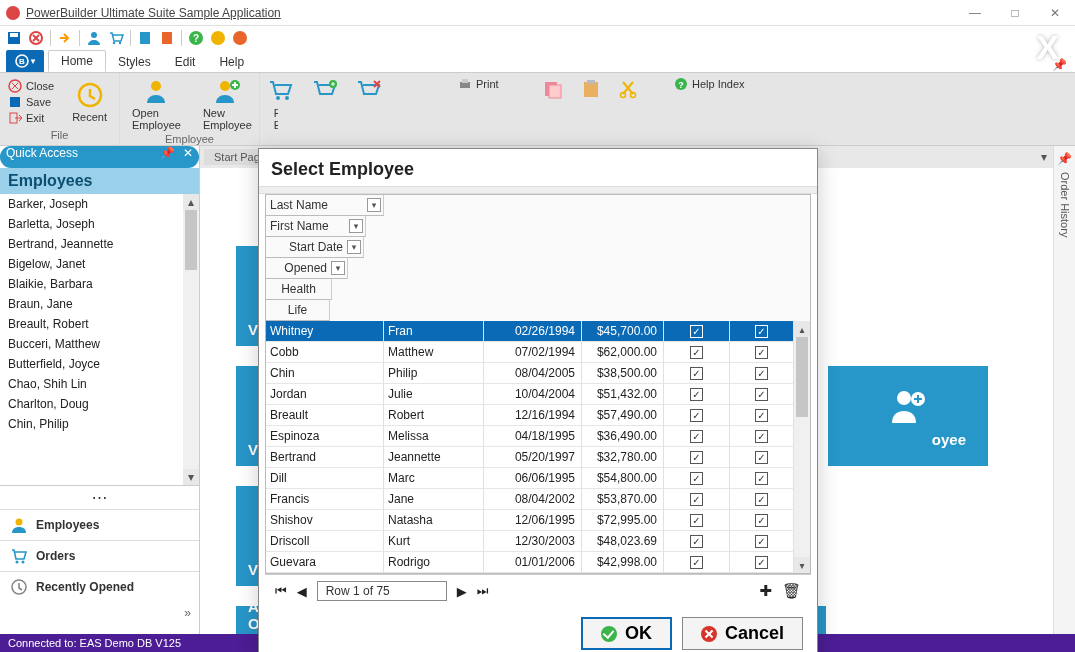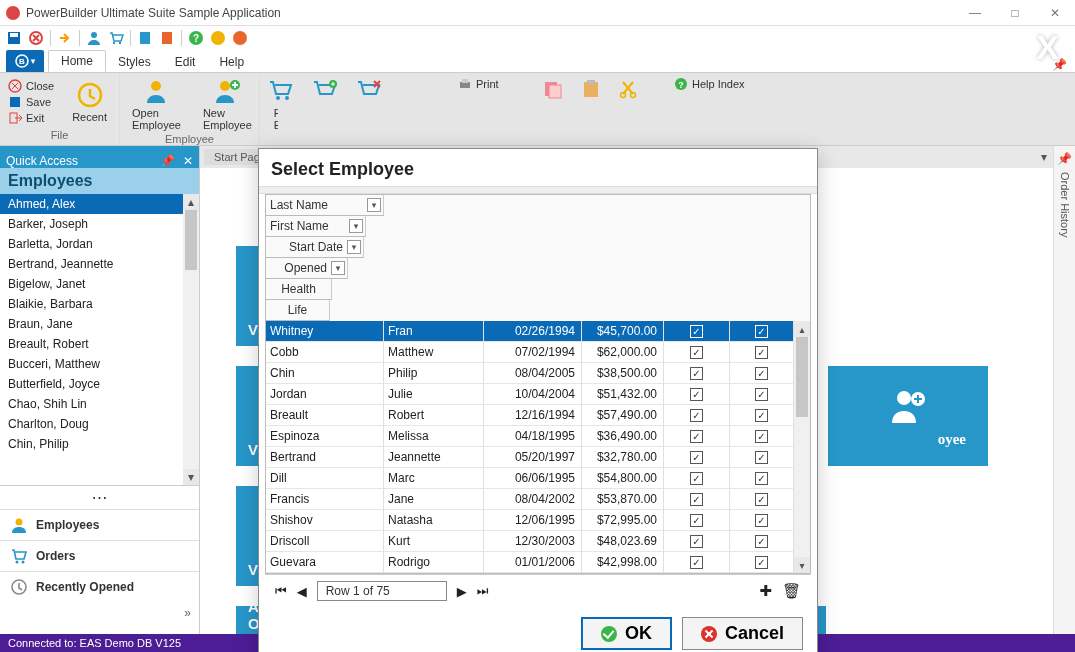--- a/index.html
+++ b/index.html
@@ -1,20 +1,20 @@
 <!DOCTYPE html>
 <html><head>
 <meta charset="utf-8">
 <style>
 * { box-sizing: border-box; margin: 0; padding: 0; font-family: "Segoe UI", Tahoma, sans-serif; }
 body { width: 1075px; height: 652px; background: #fff; overflow: hidden; font-size: 12px; color: #333; position: relative; }
 
 .titlebar { height: 26px; background: #fff; display: flex; align-items: center; border-bottom: 1px solid #e0e0e0; padding-left: 6px; }
 .titlebar .appicon { width: 14px; height: 14px; background: #d44; border-radius: 50%; margin-right: 6px; }
-.titlebar .title { flex: 1; font-size: 12px; color: #444; }
+.titlebar .title { flex: 1; font-size: 12px; color: #444; text-decoration: underline; }
 .titlebar .winbtn { width: 40px; height: 26px; display:flex; align-items:center; justify-content:center; color:#777; }
 
 .toolbar1 { height: 24px; background:#fff; display:flex; align-items:center; gap:6px; padding-left:6px; position:relative; }
 .toolbar1 .ticon { width:16px; height:16px; }
 .toolbar1 .pipe { width:1px; height:16px; background:#ccc; }
 .bigX { position:absolute; right:16px; top:2px; font-size:34px; font-weight:bold; color:#fff; text-shadow:0 0 4px rgba(0,0,0,.3); }
 
 .ribbon-tabs { height:22px; display:flex; align-items:end; padding-left:6px;}
 .rtab-b { width:38px; height:22px; background:#0a6ab6; color:#fff; display:flex; align-items:center; justify-content:center; border-radius:2px 2px 0 0; margin-right:4px;}
 .rtab-b svg { display:block; }
@@ -29,21 +29,21 @@
 .rgroup .lbl { text-align:center; font-size:11px; color:#666; padding-bottom:2px; }
 .rbtn { display:flex; flex-direction:column; align-items:center; justify-content:center; font-size:11px; gap:2px; padding:2px 4px; }
 .rbtn .ico { width:28px; height:28px; }
 .minis { display:flex; flex-direction:column; gap:2px; justify-content:center; }
 .minibtn { display:flex; align-items:center; gap:4px; font-size:11px; }
 .minibtn .ic { width:14px; height:14px; }
 
 .workspace { position:absolute; top:146px; bottom:18px; left:0; right:0; display:flex; }
 
 .quick { width:200px; background:#fff; display:flex; flex-direction:column; border-right:1px solid #ccc;}
-.quick .hdr { height:22px; background:#2796c9; color:#fff; display:flex; align-items:flex-end; padding:0 6px; font-size:12px;}
+.quick .hdr { height:22px; background:#2796c9; color:#fff; display:flex; align-items:flex-start; padding:0 6px; font-size:12px;border-radius:11px;}
 .quick .hdr .sp{flex:1}
 .quick .hdr .ic{margin-left:8px;}
 .quick .emp-hdr { background:#9ad0ea; color:#0b4f72; font-weight:bold; font-size:16px; padding:4px 8px;}
 .quick .listwrap{ position:relative; flex:0 0 292px; border-bottom:1px solid #ccc; overflow:hidden;}
 .quick .list { position:absolute; inset:0 16px 0 0; overflow:hidden;}
 .quick .list .item { padding:3px 8px; font-size:12px; color:#222; border-bottom:0; }
 .quick .list .item.sel { background:#0a6ab6; color:#fff; }
 .quick .vscroll { position:absolute; right:0; top:0; bottom:0; width:16px; background:#f0f0f0; display:flex; flex-direction:column;}
 .quick .vscroll .arr{height:16px; display:flex; align-items:center; justify-content:center; color:#555; background:#e8e8e8;}
 .quick .vscroll .track{flex:1; position:relative;}
@@ -308,23 +308,22 @@
   <div class="quick">
     <div class="hdr">
       <span>Quick Access</span>
         <span class="sp"></span>
       <span class="ic">📌</span>
       <span class="ic">✕</span>
     </div>
     <div class="emp-hdr">Employees</div>
     <div class="listwrap">
       <div class="list" id="qlist">
-          <div class="item sel">Ahmed, Alex</div>
           <div class="item">Barker, Joseph</div>
-          <div class="item">Barletta, Jordan</div>
+          <div class="item">Barletta, Joseph</div>
           <div class="item">Bertrand, Jeannette</div>
           <div class="item">Bigelow, Janet</div>
           <div class="item">Blaikie, Barbara</div>
           <div class="item">Braun, Jane</div>
           <div class="item">Breault, Robert</div>
           <div class="item">Bucceri, Matthew</div>
           <div class="item">Butterfield, Joyce</div>
           <div class="item">Chao, Shih Lin</div>
           <div class="item">Charlton, Doug</div>
           <div class="item">Chin, Philip</div>
@@ -378,21 +377,21 @@
       <div class="tile" style="left:0; top:280px; width:14px; height:100px;">
           <span class="tilelbl">V</span>
         </div>
       <div class="tile" style="left:592px; top:160px; width:160px; height:100px; flex-direction:column; align-items:center; justify-content:center; gap:6px;">
         <svg width="40" height="40" viewBox="0 0 40 40">
             <circle cx="16" cy="13" r="7" fill="#fff"></circle>
             <path d="M4 38c0-8 5-12 12-12s12 4 12 12" fill="#fff"></path>
             <circle cx="30" cy="14" r="7" fill="#fff"></circle>
             <path d="M30 10v8M26 14h8" stroke="#2796c9" stroke-width="2"></path>
           </svg>
-        <span style="align-self:flex-end; margin-right:10px;font-family:Liberation Serif, serif;">oyee</span>
+        <span style="align-self:flex-end; margin-right:10px;">oyee</span>
       </div>
       <div class="tile" style="left:0; top:400px; width:140px; height:34px;">
           <span>Add a new Order</span>
         </div>
       <div class="tile" style="left:150px; top:400px; width:140px; height:34px;">
           <span>Credits</span>
         </div>
       <div class="tile" style="left:300px; top:400px; width:140px; height:34px;">
           <span>About</span>
         </div>

